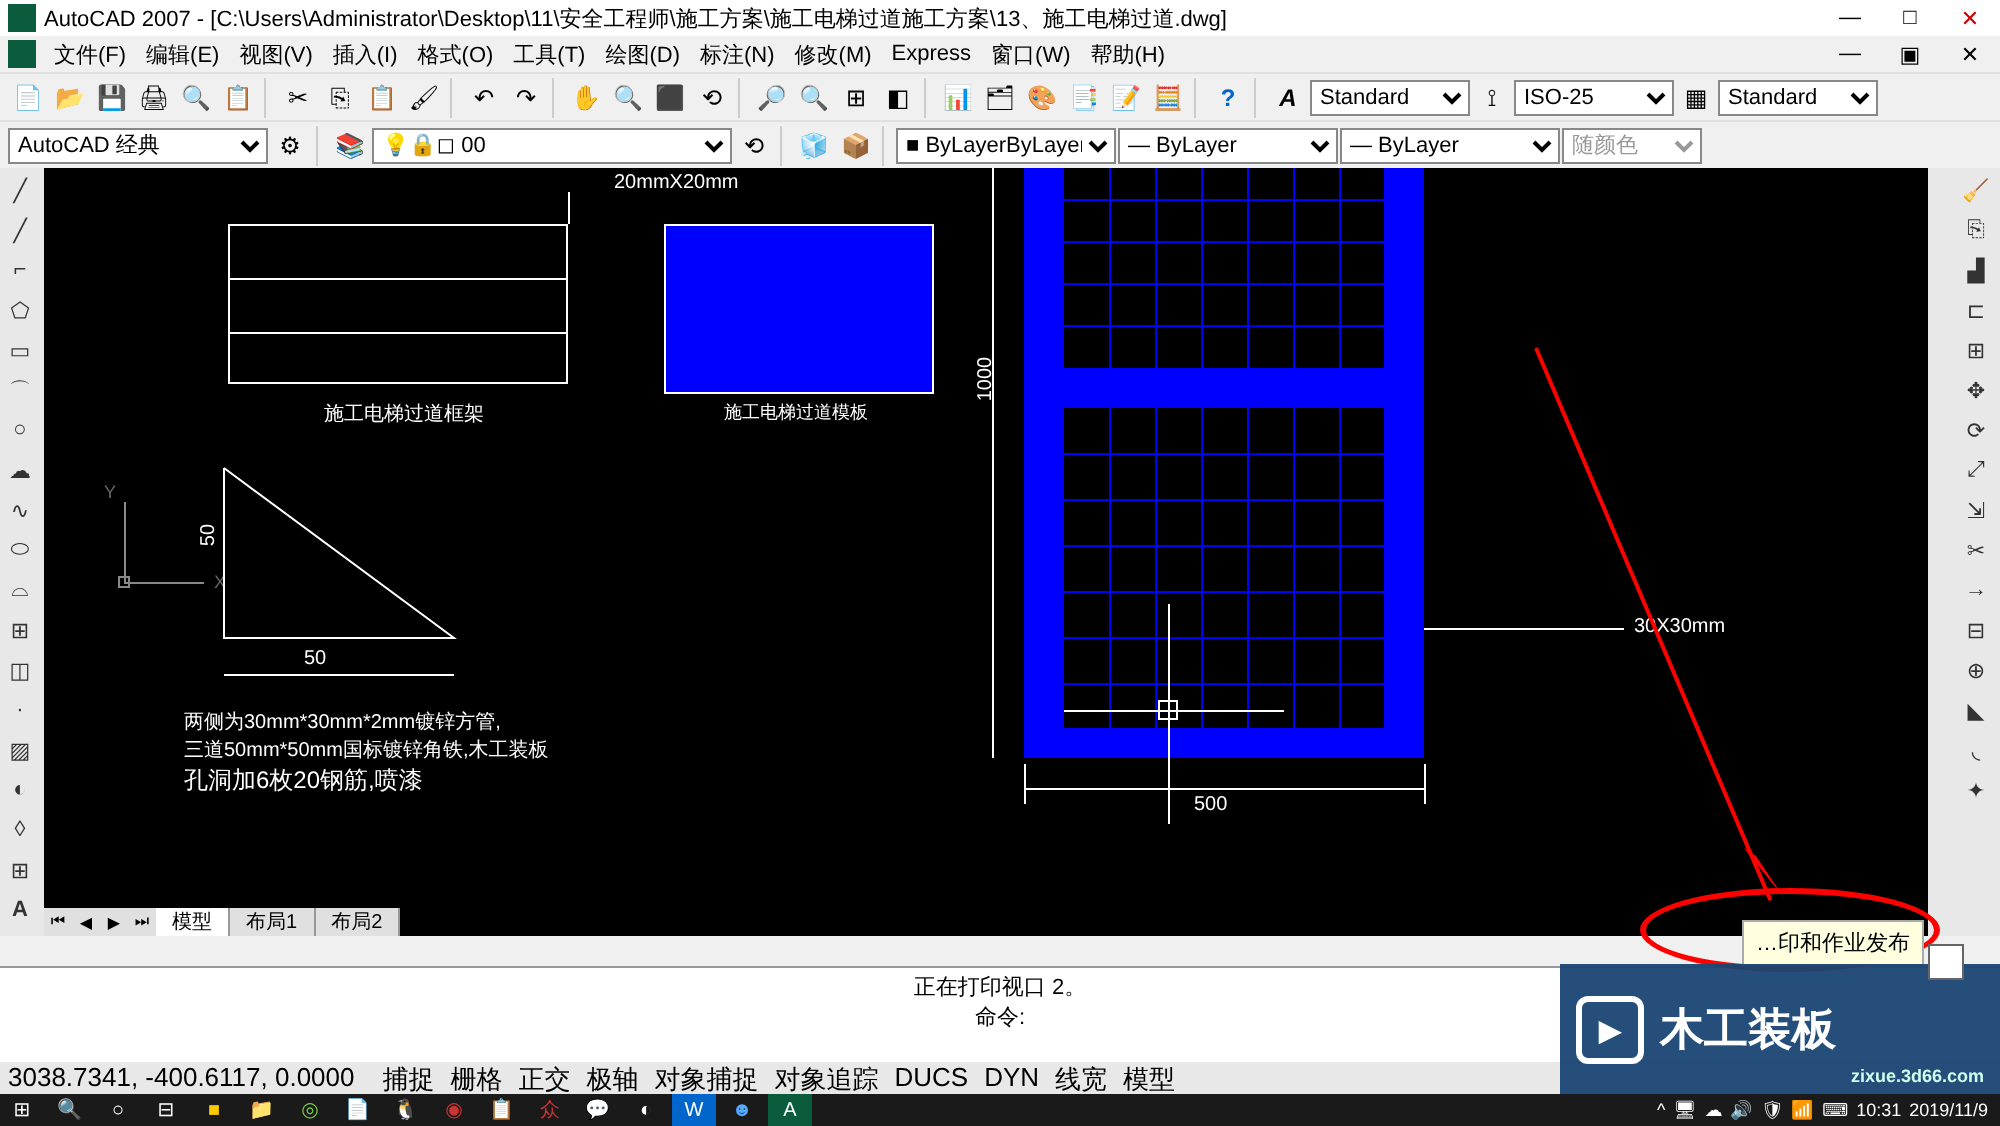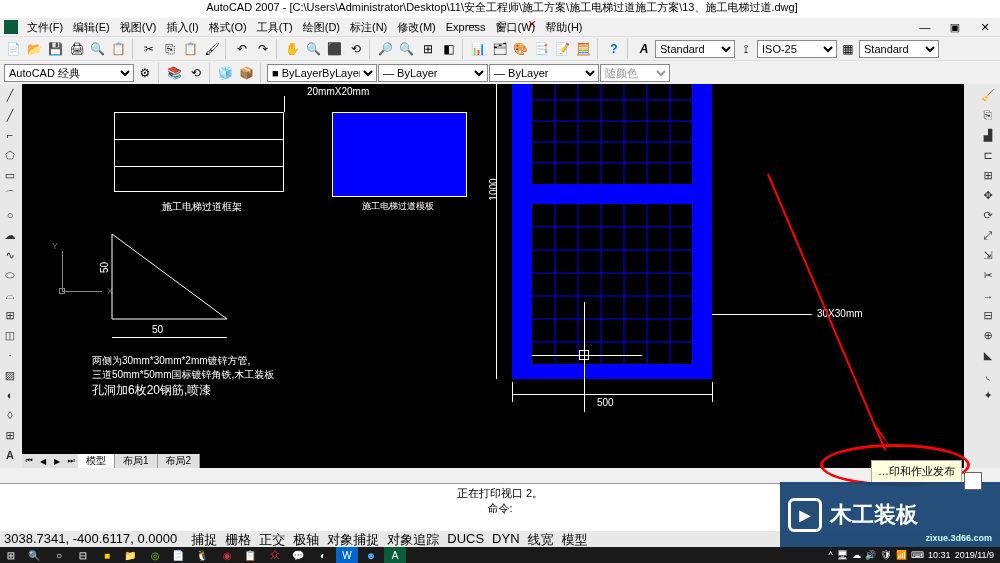--- a/index.html
+++ b/index.html
@@ -1,19 +1,19 @@
 <!DOCTYPE html>
 <html><head>
 <meta charset="utf-8">
 <style>
 * { margin: 0; padding: 0; box-sizing: border-box; font-family: "Microsoft YaHei", SimSun, sans-serif; }
 body { width: 1000px; height: 563px; overflow: hidden; background: #f0f0f0; position: relative; }
 
 
-.title-bar { height: 18px; background: #fff; display: flex; align-items: center; padding-left: 4px; font-size: 11px; flex-direction: column; }
+.title-bar { height: 18px; background: #fff; display: flex; align-items: center; padding-left: 4px; font-size: 11px; }
 .title-bar .app-icon { width: 14px; height: 14px; background: #0a5c3c; margin-right: 4px; }
 .title-bar .title-text { flex: 1; }
 .window-controls { display: flex; }
 .window-btn { width: 30px; height: 18px; display: flex; align-items: center; justify-content: center; font-size: 11px; }
 .window-btn.close { color: #c00; }
 
 
 .menu-bar { height: 18px; background: #f0f0f0; display: flex; align-items: center; font-size: 11px; padding-left: 4px; }
 .menu-bar .app-icon { width: 14px; height: 14px; background: #0a5c3c; margin-right: 4px; }
 .menu-item { padding: 0 5px; cursor: pointer; }
@@ -153,20 +153,21 @@
   <select class="tb-select" style="width:80px"><option>ISO-25</option></select>
   <div class="tool-btn">▦</div>
   <select class="tb-select" style="width:80px"><option>Standard</option></select>
 </div>
 
 <div class="toolbar-row">
   <select class="tb-select" style="width:130px"><option>AutoCAD 经典</option></select>
   <div class="tool-btn">⚙</div>
   <div class="tb-sep"></div>
   <div class="tool-btn">📚</div>
+  <select class="tb-select" style="width:180px"><option>💡🔒◻ <span>0</span>0</option></select>
   <div class="tool-btn">⟲</div>
   <div class="tb-sep"></div>
   <div class="tool-btn">🧊</div>
   <div class="tool-btn">📦</div>
   <div class="tb-sep"></div>
   <select class="tb-select" style="width:110px"><option>■ <span>ByLayer</span>ByLayer</option></select>
   <select class="tb-select" style="width:110px"><option>— ByLayer</option></select>
   <select class="tb-select" style="width:110px"><option>— ByLayer</option></select>
   <select class="tb-select" style="width:70px;color:#999"><option>随颜色</option></select>
 </div>

